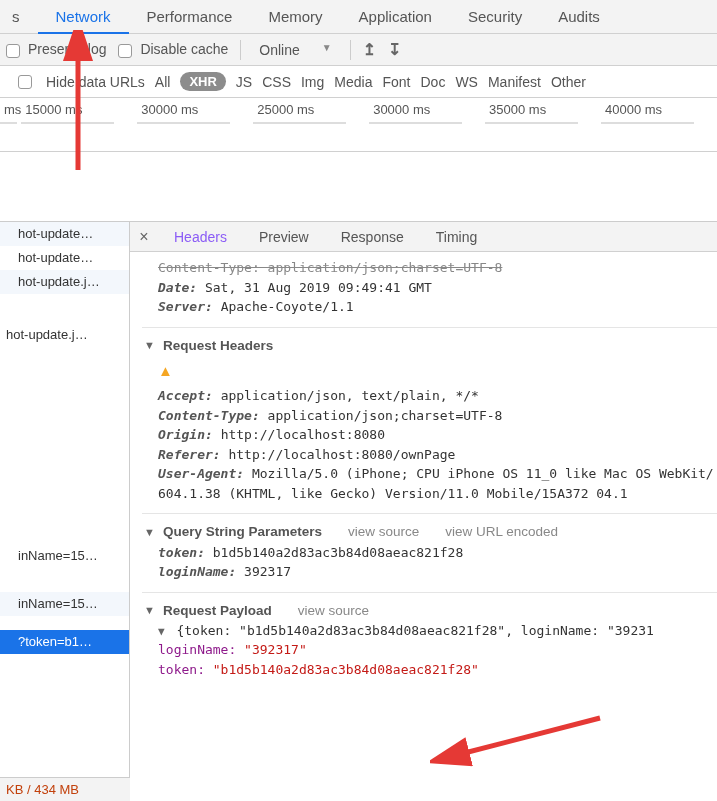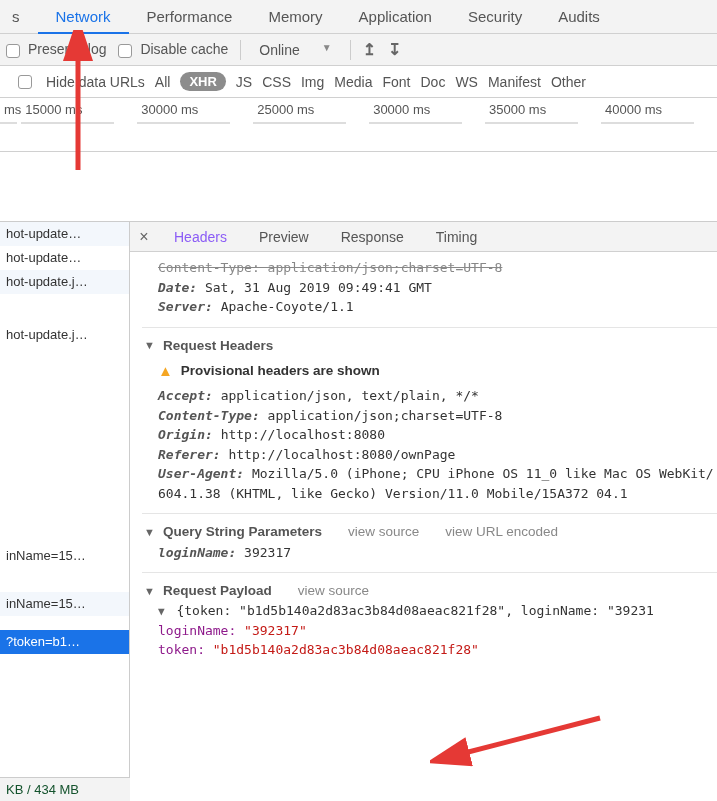--- a/index.html
+++ b/index.html
@@ -123,21 +123,21 @@
   .leftcol {
     width: 130px;
     border-right: 1px solid #ccc;
     display: flex;
     flex-direction: column;
     font-size: 13px;
   }
   .leftcol .row {
     height: 24px;
     line-height: 24px;
-    padding: 0 6px;
+    padding: 0 18px;
     white-space: nowrap;
     overflow: hidden;
     text-overflow: ellipsis;
     color: #333;
   }
   .leftcol .row.alt { background: #f3f7fc; }
   .leftcol .row.sel { background: #1a73e8; color: #fff; margin-top: 14px; }
   .leftcol .bigrow {
     flex: 0 0 80px;
     display: flex; align-items: center;
@@ -229,21 +229,21 @@
 
   .statusbar {
     position: absolute;
     bottom: 0; left: 0;
     height: 24px;
     border-top: 1px solid #ccc;
     width: 130px;
     display: flex; align-items: center;
     padding: 0 6px;
     font-size: 13px;
-    color: #14532d;
+    color: #c2410c;
     background: #f3f3f3;
     white-space: nowrap; overflow: hidden;
   }
 
   
   .arrow-svg {
     position: absolute;
     pointer-events: none;
   }
 </style>
@@ -341,21 +341,20 @@
         <span class="v">Apache-Coyote/1.1</span>
       </div>
 
       <div class="section">
         <div class="section-hdr">
           <span class="disclose">▼</span>
           <span>Request Headers</span>
         </div>
         <div class="warn">
           <span class="tri">▲</span>
-          <span>Provisional headers are shown</span>
         </div>
         <div class="kv">
           <span class="k">Accept:</span>
           <span class="v">application/json, text/plain, */*</span>
         </div>
         <div class="kv">
           <span class="k">Content-Type:</span>
           <span class="v">application/json;charset=UTF-8</span>
         </div>
         <div class="kv">
@@ -371,20 +370,24 @@
           <span class="v">Mozilla/5.0 (iPhone; CPU iPhone OS 11_0 like Mac OS WebKit/604.1.38 (KHTML, like Gecko) Version/11.0 Mobile/15A372 04.1</span>
         </div>
       </div>
 
       <div class="section">
         <div class="section-hdr">
           <span class="disclose">▼</span>
           <span>Query String Parameters</span>
           <span class="extra">view source</span>
           <span class="extra">view URL encoded</span>
+        </div>
+        <div class="kv">
+          <span class="k">token:</span>
+          <span class="v">b1d5b140a2d83ac3b84d08aeac821f28</span>
         </div>
         <div class="kv">
           <span class="k">loginName:</span>
           <span class="v">392317</span>
         </div>
       </div>
 
       <div class="section">
         <div class="section-hdr">
           <span class="disclose">▼</span>

